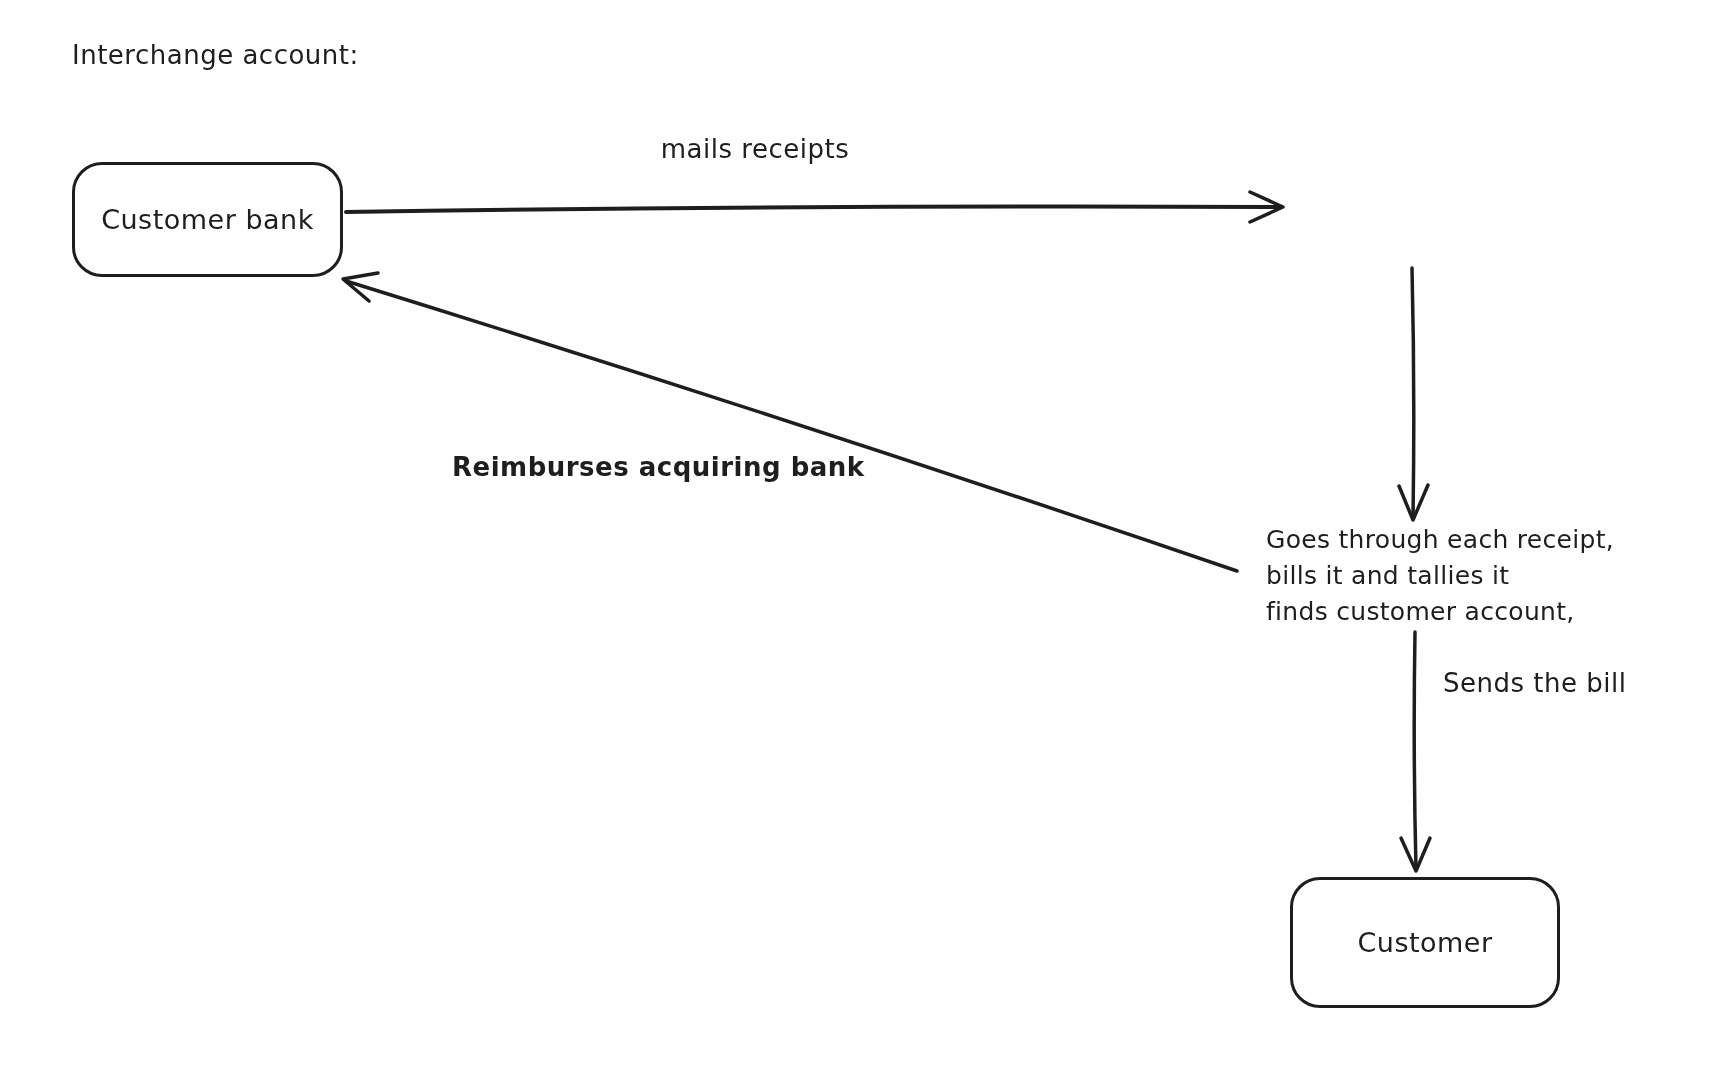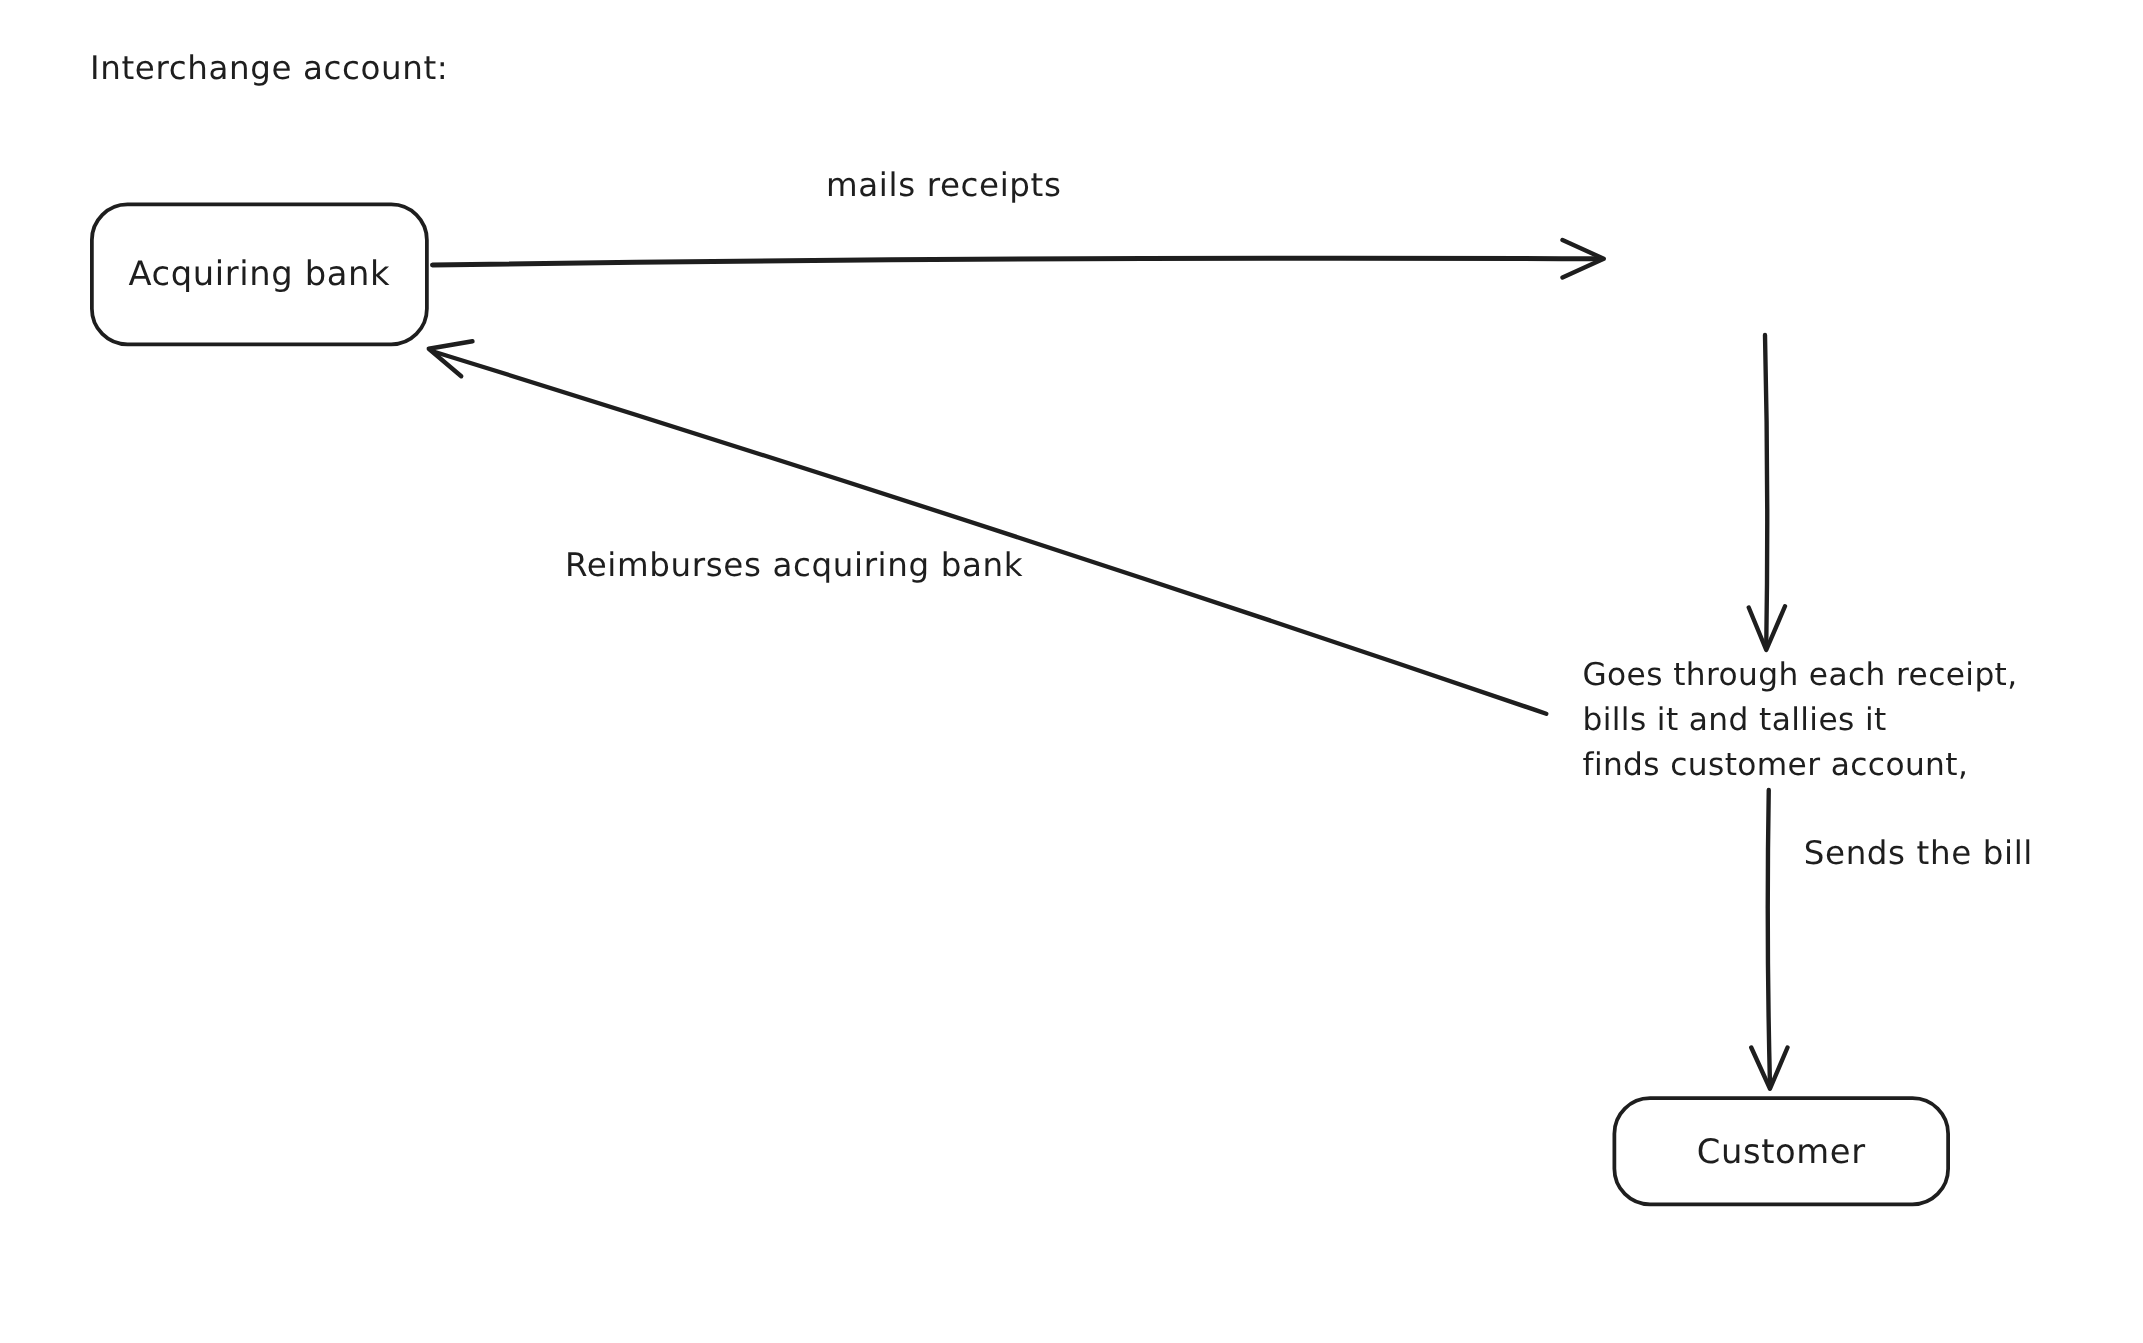--- a/index.html
+++ b/index.html
@@ -47,30 +47,30 @@
     justify-content: center;
     box-sizing: border-box;
   }
   .node .node-label {
     font-size: 27px;
     letter-spacing: 0.5px;
     white-space: nowrap;
   }
   .node-acquiring { left: 72px;   top: 162px; width: 271px; height: 115px; }
   .node-issuing   { left: 1288px; top: 155px; width: 270px; height: 112px; }
-  .node-customer  { left: 1290px; top: 877px; width: 270px; height: 88px; }
+  .node-customer  { left: 1290px; top: 877px; width: 270px; height: 131px; }
 
   .edge-label {
     position: absolute;
     font-size: 26px;
     letter-spacing: 0.5px;
     white-space: nowrap;
   }
   .label-mails      { left: 610px;  top: 134px; width: 290px; text-align: center; }
-  .label-reimburses { left: 452px;  top: 438px; }
+  .label-reimburses { left: 452px;  top: 452px; font-weight: bold; }
   .label-sends      { left: 1443px; top: 668px; }
 
   .process-note {
     position: absolute;
     left: 1266px;
     top: 522px;
     font-size: 25px;
     line-height: 36px;
     letter-spacing: 0.3px;
   }
@@ -100,21 +100,21 @@
 
     <g>
       <path stroke-width="3.5" d="M1237,571 Q795,420 346,281"></path>
       <path stroke-width="3.5" d="M378,273 L343,279 L369,301"></path>
     </g>
   </svg>
 
   <div class="diagram-title">Interchange account:</div>
 
   <div class="node node-acquiring">
-    <span class="node-label">Acquiring bank</span>
+    <span class="node-label">Customer bank</span>
   </div>
 
 
   <div class="node node-customer">
     <span class="node-label">Customer</span>
   </div>
 
   <div class="edge-label label-mails">mails receipts</div>
   <div class="edge-label label-reimburses">Reimburses acquiring bank</div>
   <div class="edge-label label-sends">Sends the bill</div>

